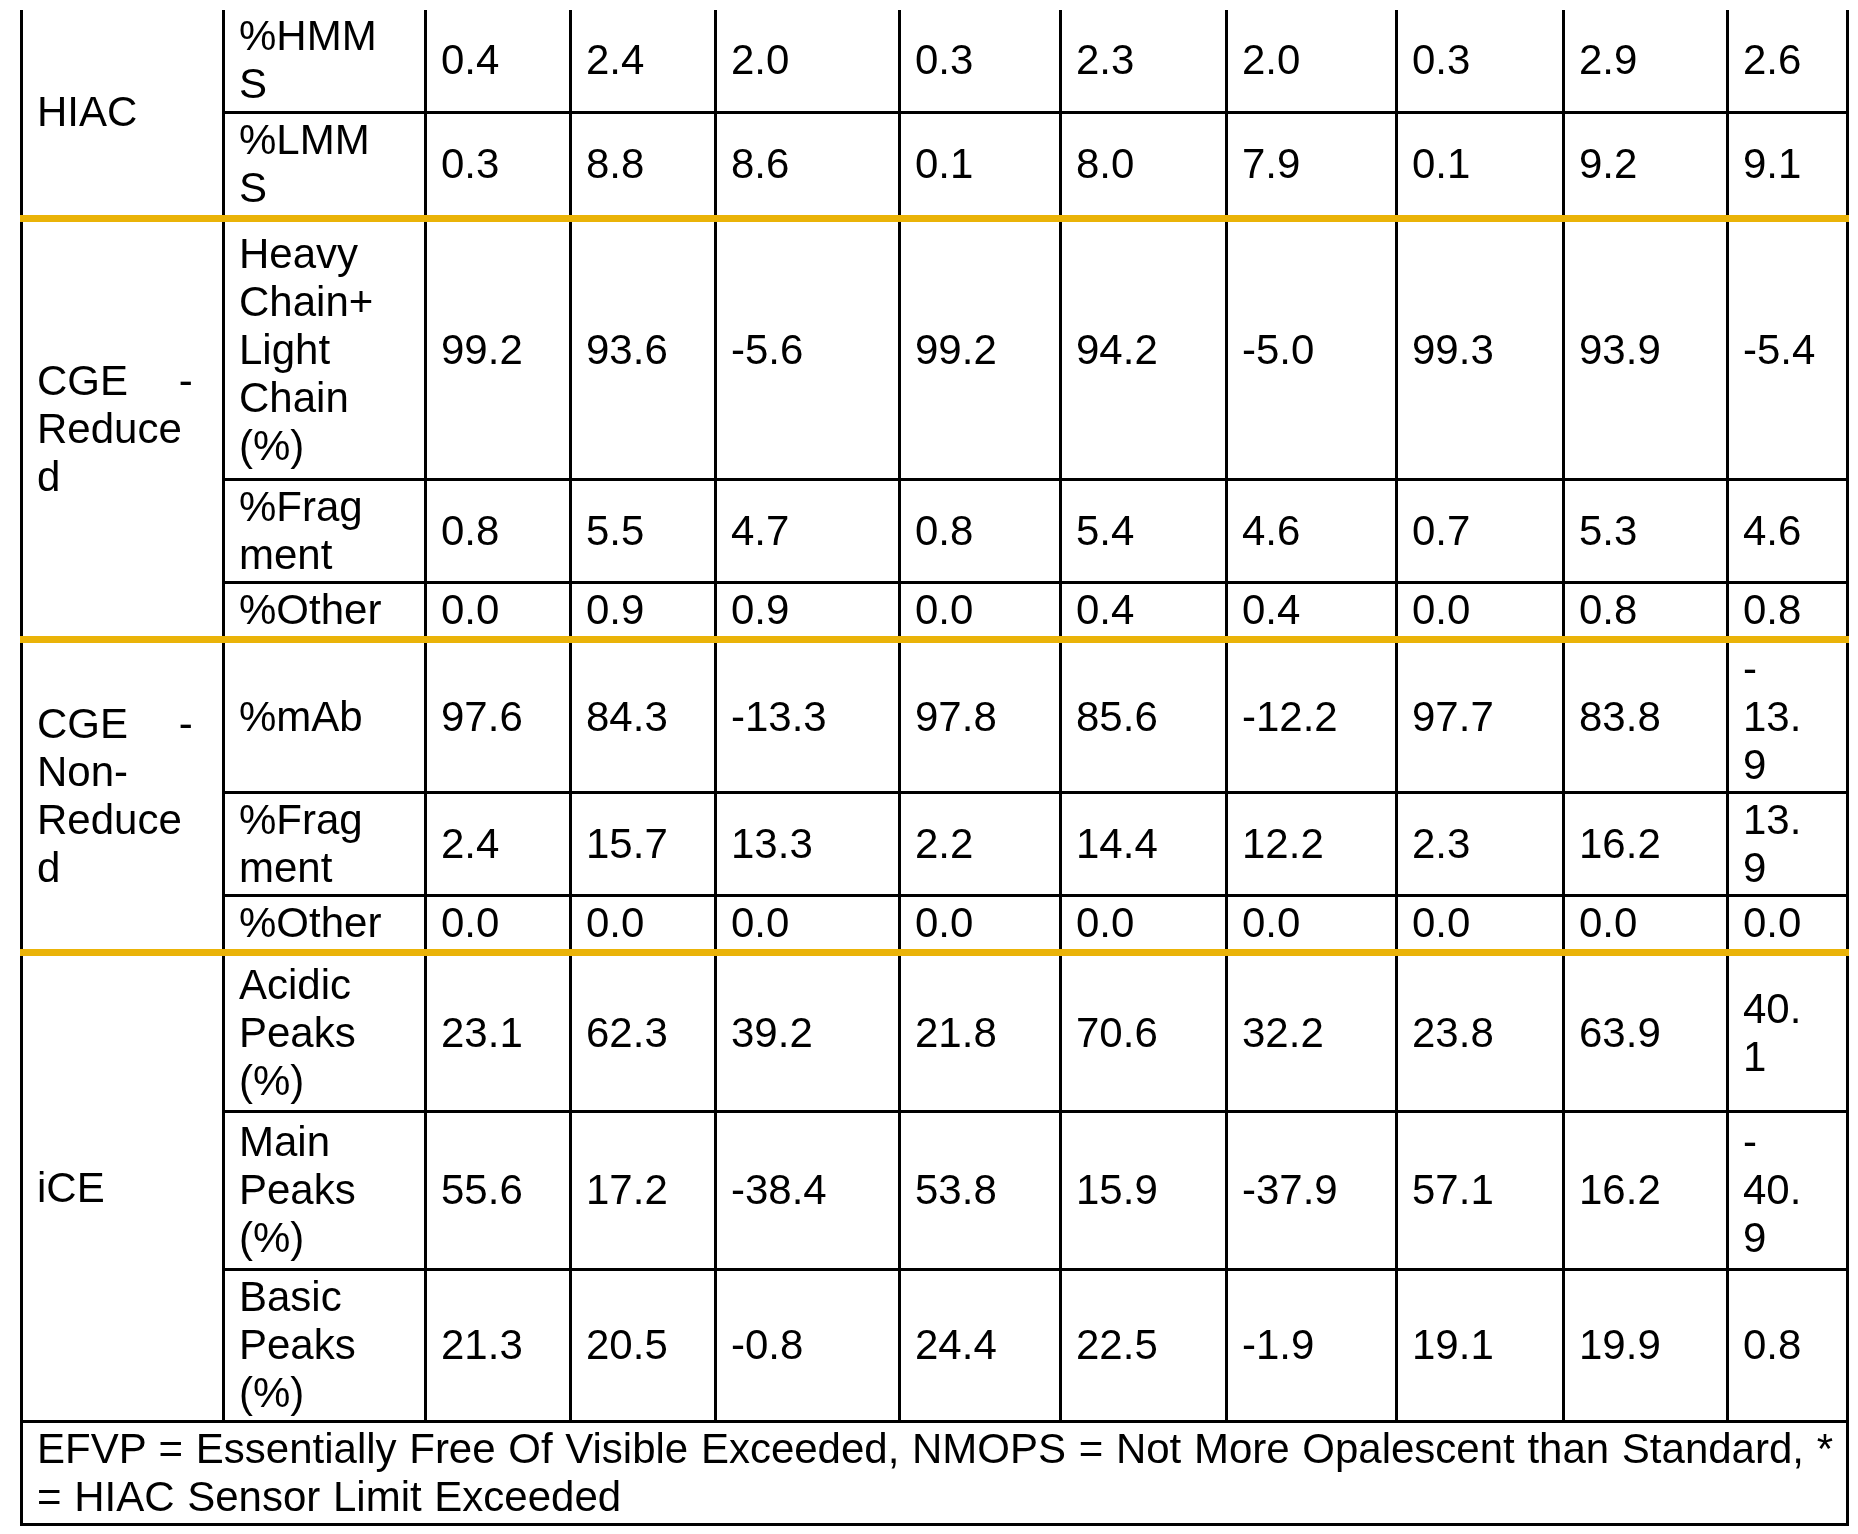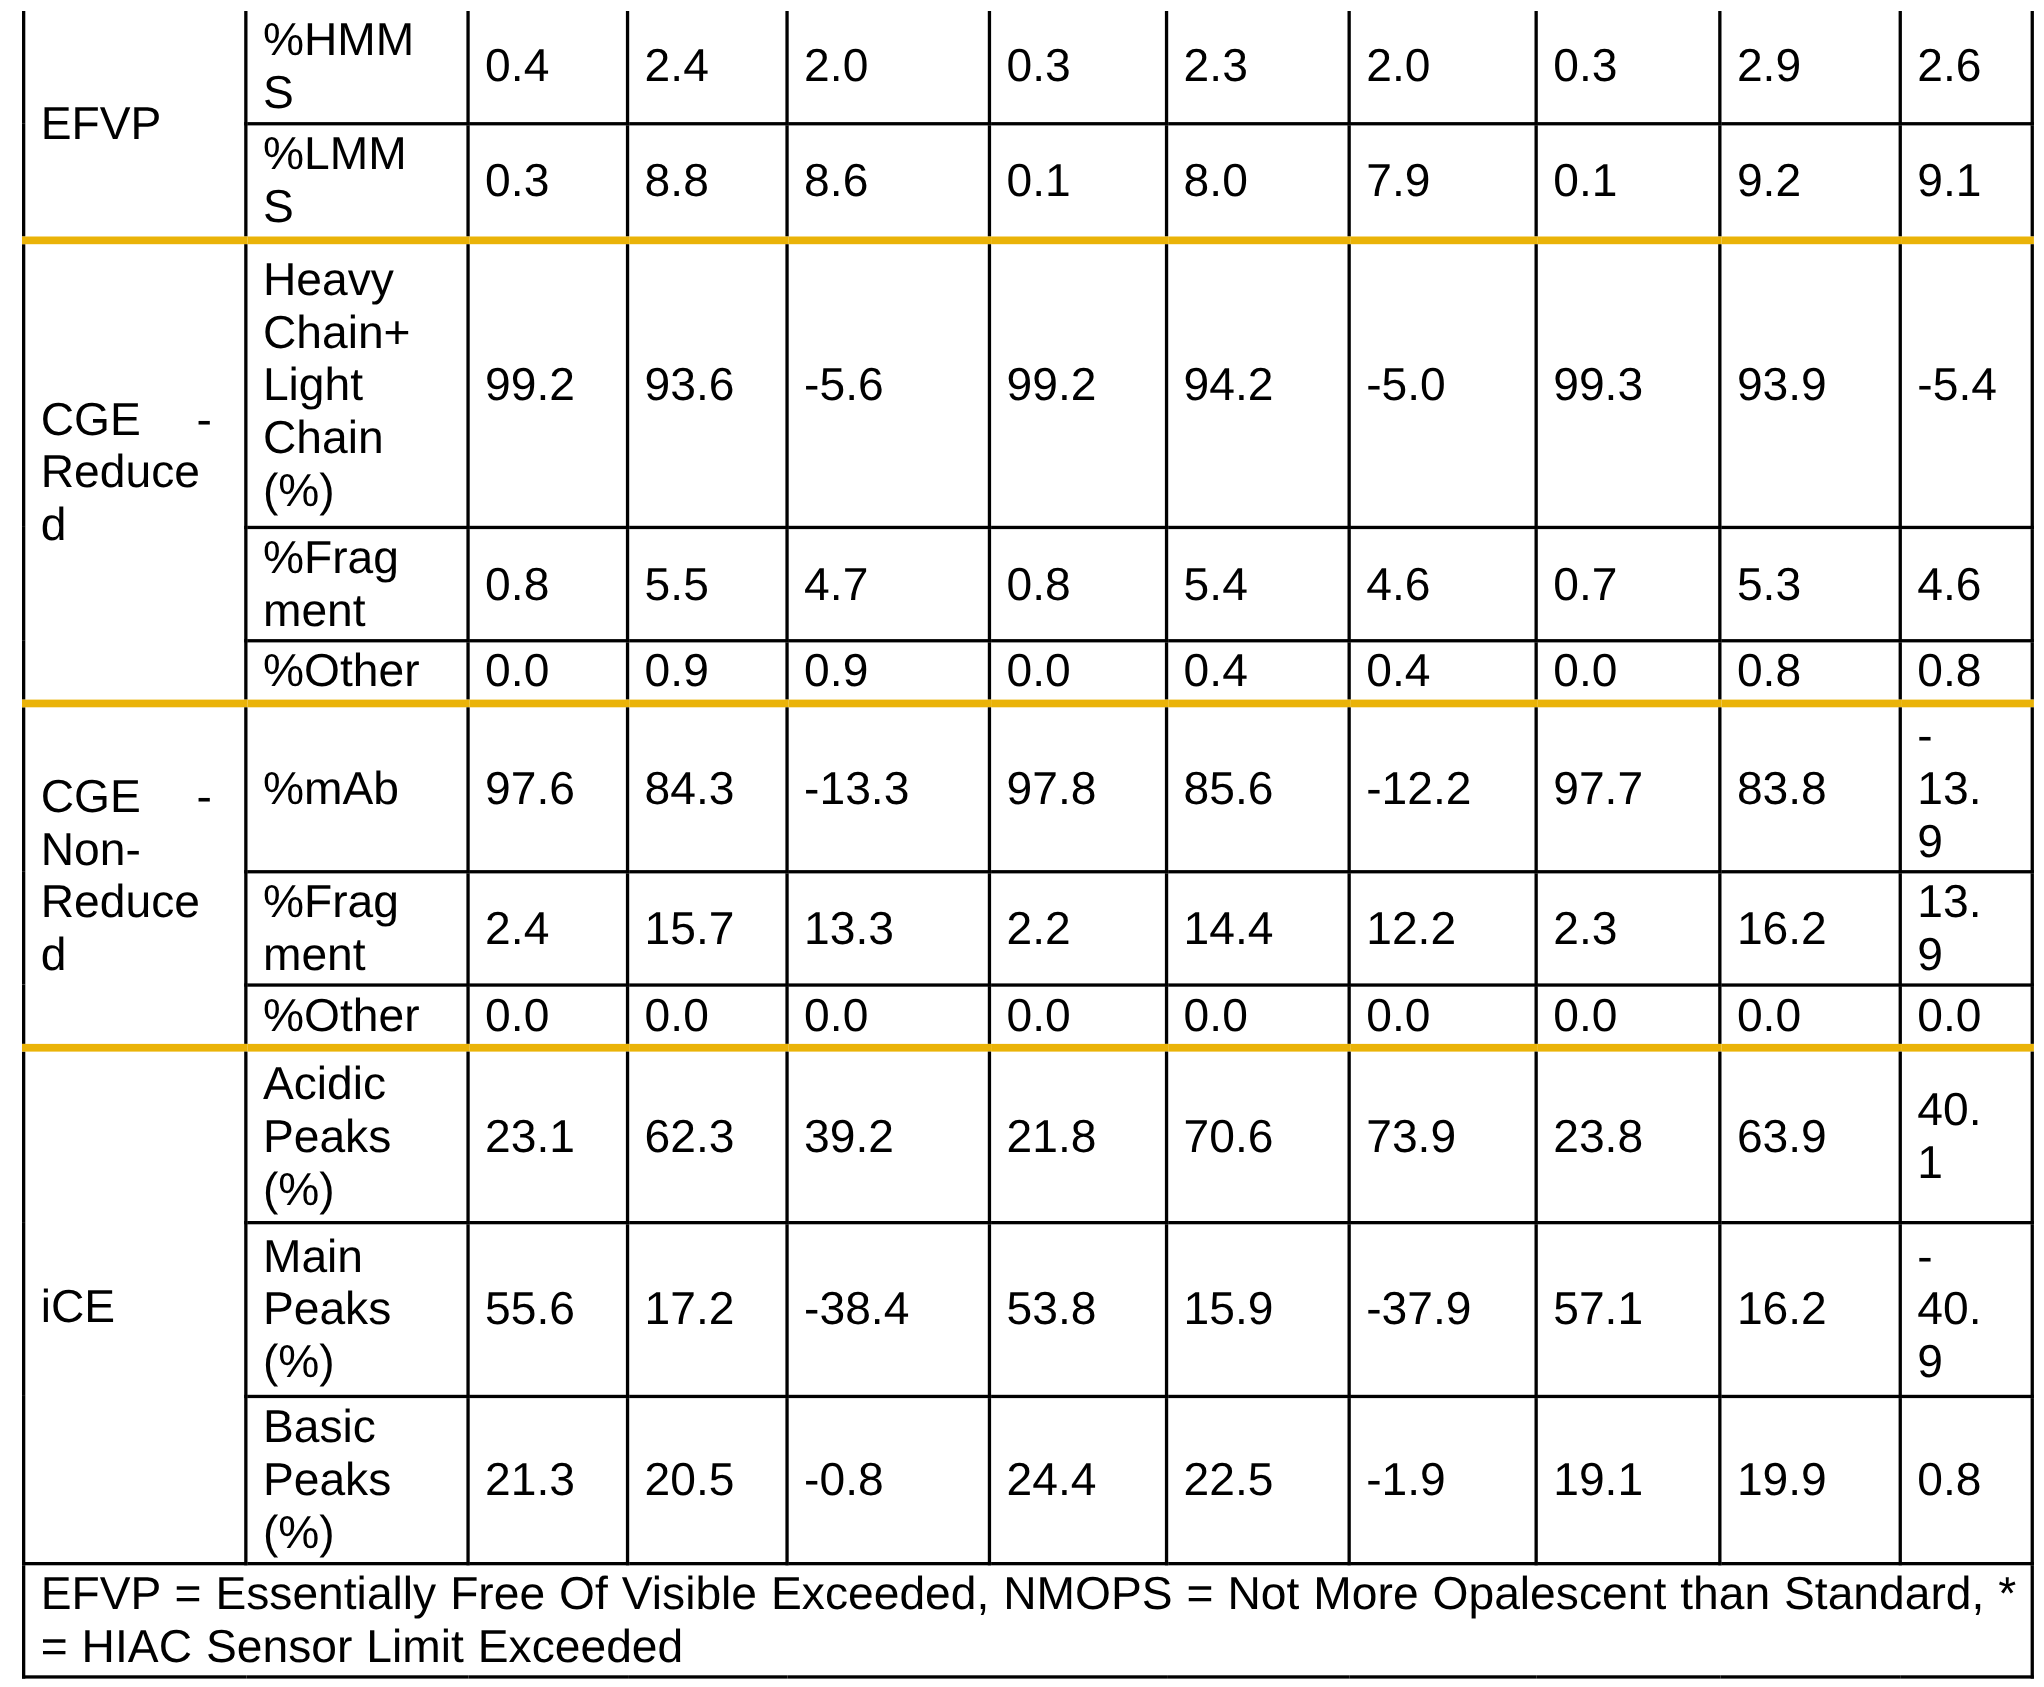--- a/index.html
+++ b/index.html
@@ -68,21 +68,21 @@
       <col style="width:161px">
         <col style="width:166px">
         <col style="width:170px">
       <col style="width:167px">
         <col style="width:164px">
         <col style="width:120px">
     </colgroup>
 
     <tbody>
         <tr class="no-top" style="height:102px">
-      <td class="grp grp-top" rowspan="2">EFVP</td>
+      <td class="grp grp-top" rowspan="2">HIAC</td>
       <td>%HMM
 S</td>
       <td>0.4</td>
       <td>2.4</td>
       <td>2.0</td>
       <td>0.3</td>
       <td>2.3</td>
       <td>2.0</td>
       <td>0.3</td>
       <td>2.9</td>
@@ -195,21 +195,21 @@
     <tr class="group-start" style="height:159px">
       <td class="grp" rowspan="3">iCE</td>
       <td>Acidic
 Peaks
 (%)</td>
       <td>23.1</td>
       <td>62.3</td>
       <td>39.2</td>
       <td>21.8</td>
       <td>70.6</td>
-      <td>73.9</td>
+      <td>32.2</td>
       <td>23.8</td>
       <td>63.9</td>
       <td>40.
 1</td>
     </tr>
     <tr style="height:158px">
       <td>Main
 Peaks
 (%)</td>
       <td>55.6</td>

